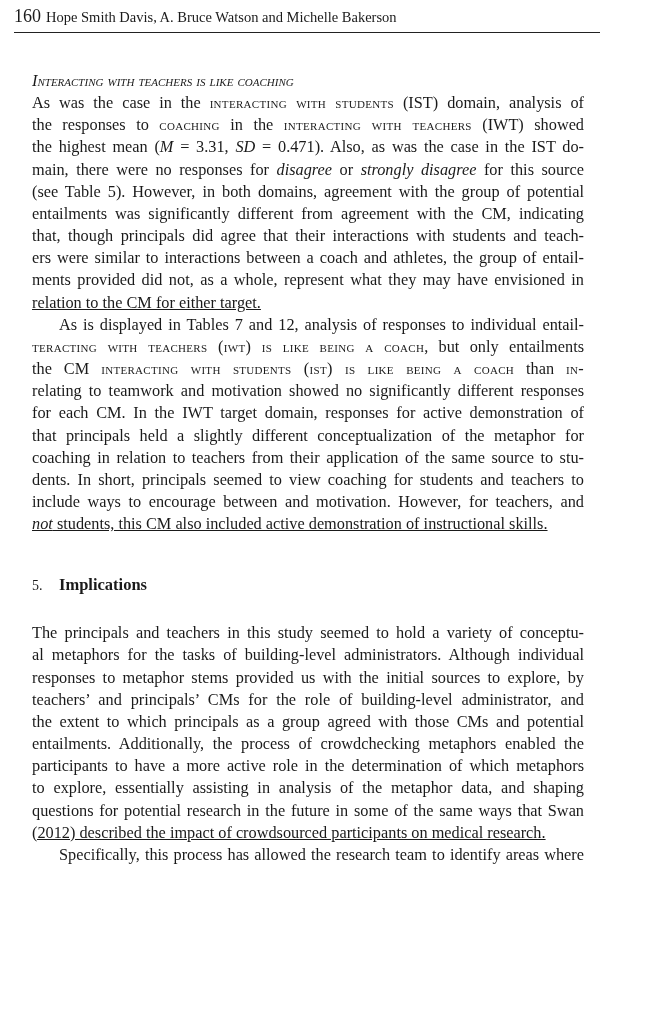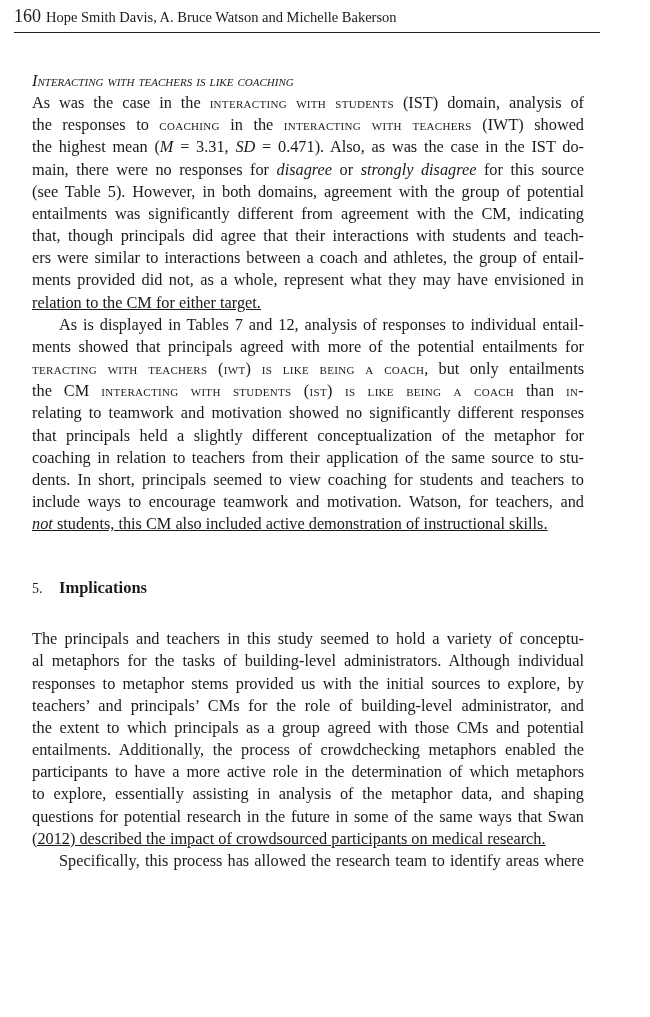--- a/index.html
+++ b/index.html
@@ -18,21 +18,21 @@
     background: #222;
   }
   .body-text {
     position: absolute; left: 32px; top: 70px; width: 552px;
     font-size: 16.3px; line-height: 22.15px;
   }
   .body-text p { margin: 0; text-align: justify; hyphens: manual; }
   .sc { font-variant: small-caps; letter-spacing: 0.3px; }
   .subhead { font-style: italic; font-variant: small-caps; margin: 0; }
   .section-heading {
-    margin: 40px 0 0 0; font-weight: bold; font-size: 16.5px; line-height: 26px;
+    margin: 40px 0 0 0; font-weight: bold; font-size: 16.5px; line-height: 20px;
   }
   .section-heading .num { display: inline-block; width: 27px; font-weight: normal; font-size: 14px; }
   .sec-gap { height: 26px; }
   .line { display: block; text-align: justify; text-align-last: justify; white-space: nowrap; }
   .line.last { text-align-last: left; text-decoration: underline; }
 </style>
 </head>
 <body>
 
 <div class="running-head">
@@ -49,28 +49,28 @@
       <span class="line">main, there were no responses for <em>disagree</em> or <em>strongly disagree</em> for this source</span>
       <span class="line">(see Table 5). However, in both domains, agreement with the group of potential</span>
       <span class="line">entailments was significantly different from agreement with the CM, indicating</span>
       <span class="line">that, though principals did agree that their interactions with students and teach-</span>
       <span class="line">ers were similar to interactions between a coach and athletes, the group of entail-</span>
       <span class="line">ments provided did not, as a whole, represent what they may have envisioned in</span>
       <span class="line last">relation to the CM for either target.</span>
     </div>
   <div>
       <span class="line" style="text-indent: 27px;">As is displayed in Tables 7 and 12, analysis of responses to individual entail-</span>
-      <span class="line">ments showed that principals agreed with more of the potential entailments for</span>
       <span class="line"><span class="sc">teracting with teachers (iwt) is like being a coach</span>, but only entailments</span>
       <span class="line">the CM <span class="sc">interacting with students (ist) is like being a coach</span> than <span class="sc">in-</span></span>
       <span class="line">relating to teamwork and motivation showed no significantly different responses</span>
+      <span class="line">for each CM. In the IWT target domain, responses for active demonstration of</span>
       <span class="line">that principals held a slightly different conceptualization of the metaphor for</span>
       <span class="line">coaching in relation to teachers from their application of the same source to stu-</span>
       <span class="line">dents. In short, principals seemed to view coaching for students and teachers to</span>
-      <span class="line">include ways to encourage teamwork and motivation. Watson, for teachers, and</span>
+      <span class="line">include ways to encourage between and motivation. However, for teachers, and</span>
       <span class="line last"><em>not</em> students, this CM also included active demonstration of instructional skills.</span>
     </div>
   <h2 class="section-heading">
     <span class="num">5.</span><span>Implications</span>
   </h2>
   <div class="sec-gap"></div>
   <div>
       <span class="line">The principals and teachers in this study seemed to hold a variety of conceptu-</span>
       <span class="line">al metaphors for the tasks of building-level administrators. Although individual</span>
       <span class="line">responses to metaphor stems provided us with the initial sources to explore, by</span>

